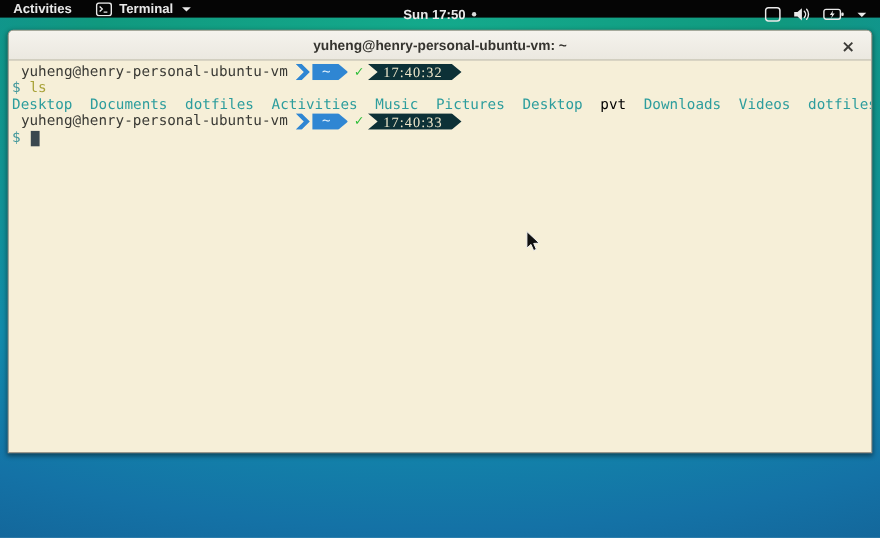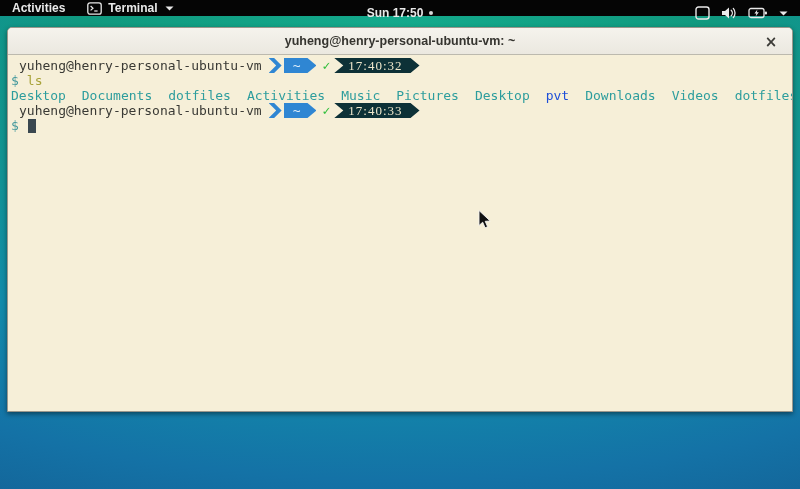--- a/index.html
+++ b/index.html
@@ -88,21 +88,21 @@
     padding:0 17px 0 14px;
     clip-path:polygon(0 0, calc(100% - 9px) 0, 100% 50%, calc(100% - 9px) 100%, 0 100%, 9px 50%);
     letter-spacing:1px;
     font-family:Liberation Serif, serif;
   }
 
   .prompt-symbol { color:#44989c; }
   .cmd-text { color:#a8a238; margin-left:8px; }
 
   .ls-item { color:#2d9d9d; margin-right:16px; }
-  .ls-item.green { color:#1d4ed8; }
+  .ls-item.green { color:#000000; }
 
   .block-cursor {
     display:inline-block; width:8px; height:14px;
     background:#3a474f; margin-left:9px;
   }
 
   
   .desktop { position:absolute; inset:0; z-index:-1; }
 
   

